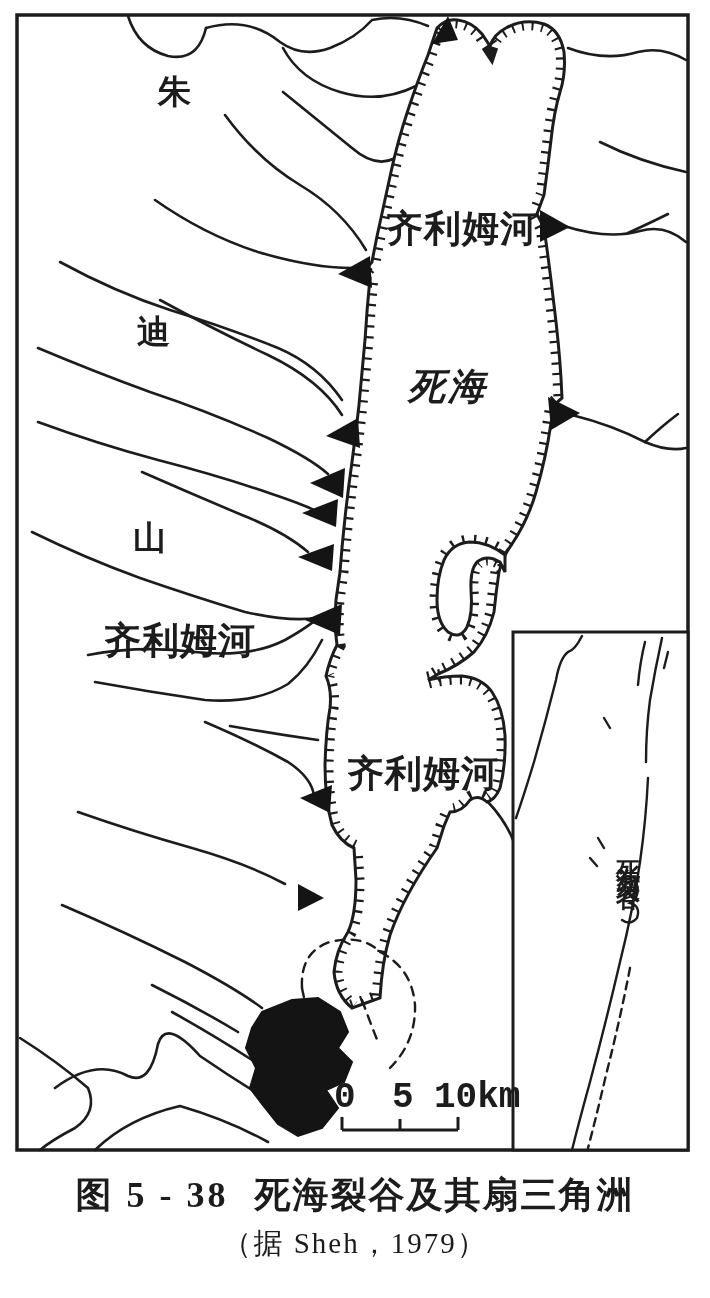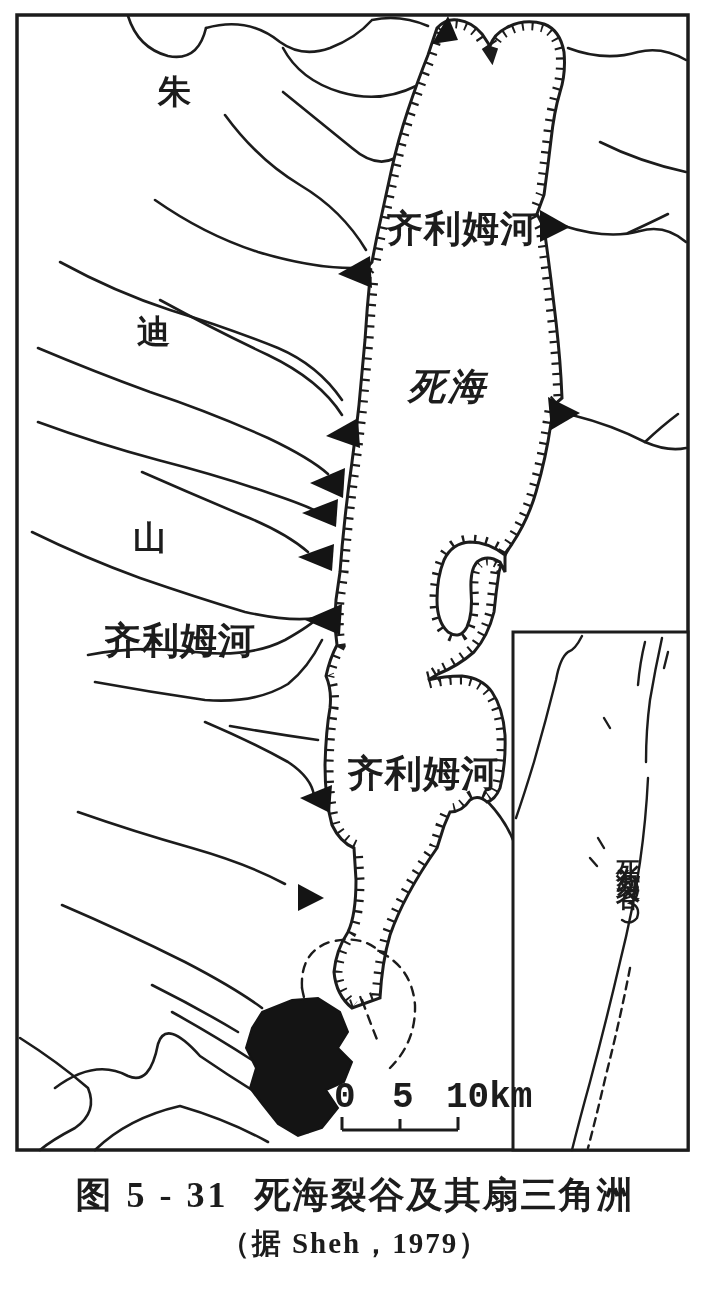--- a/index.html
+++ b/index.html
@@ -51,21 +51,21 @@
   }
   .caption-line1{
     font-size:36px;
     font-weight:600;
     letter-spacing:2px;
     line-height:1.55;
   }
   .caption-line1 .fig-no{margin-right:26px;letter-spacing:3px;}
   .caption-line2{
     font-size:29px;
-    font-weight:700;
+    font-weight:400;
     letter-spacing:2px;
   }
 </style>
 </head>
 <body>
 
 <div class="figure">
 
   <svg class="map-svg" width="710" height="1155" viewBox="0 0 710 1155">
     <defs>
@@ -170,22 +170,22 @@
   <div class="map-label lbl-solo" style="left:137px;top:316px;">迪</div>
   <div class="map-label lbl-solo" style="left:133px;top:522px;">山</div>
   <div class="map-label lbl-big" style="left:104px;top:622px;">齐利姆河</div>
   <div class="map-label lbl-big" style="left:386px;top:210px;">齐利姆河</div>
   <div class="map-label lbl-big" style="left:408px;top:368px;letter-spacing:3px;font-style:italic;">死海</div>
   <div class="map-label lbl-big" style="left:347px;top:755px;">齐利姆河</div>
   <div class="map-label lbl-vert" style="left:616px;top:842px;height:140px;">死海裂谷</div>
 
   <div class="scale-num" style="left:334px;top:1080px;">0</div>
   <div class="scale-num" style="left:392px;top:1080px;">5</div>
-  <div class="scale-num" style="left:446px;top:1080px;">10km</div>
+  <div class="scale-num" style="left:434px;top:1080px;">10km</div>
 
   <div class="caption">
     <div class="caption-line1">
-      <span class="fig-no">图 5 - 31</span><span>死海裂谷及其扇三角洲</span>
+      <span class="fig-no">图 5 - 38</span><span>死海裂谷及其扇三角洲</span>
     </div>
     <div class="caption-line2">（据 Sheh，1979）</div>
   </div>
 
 </div>
 
 </body></html>

